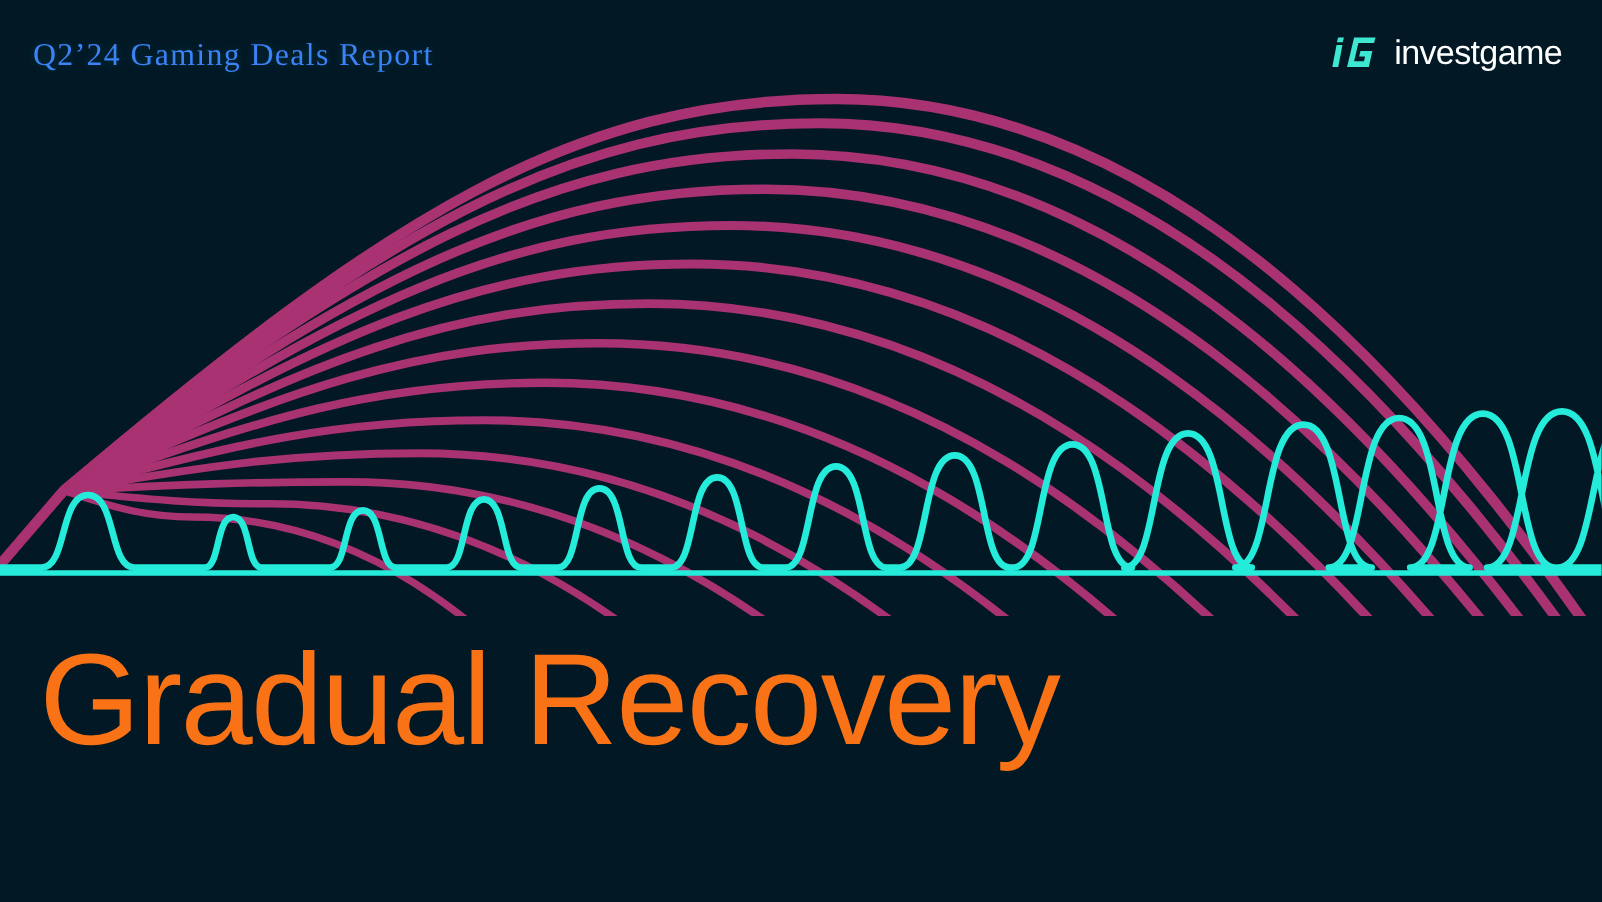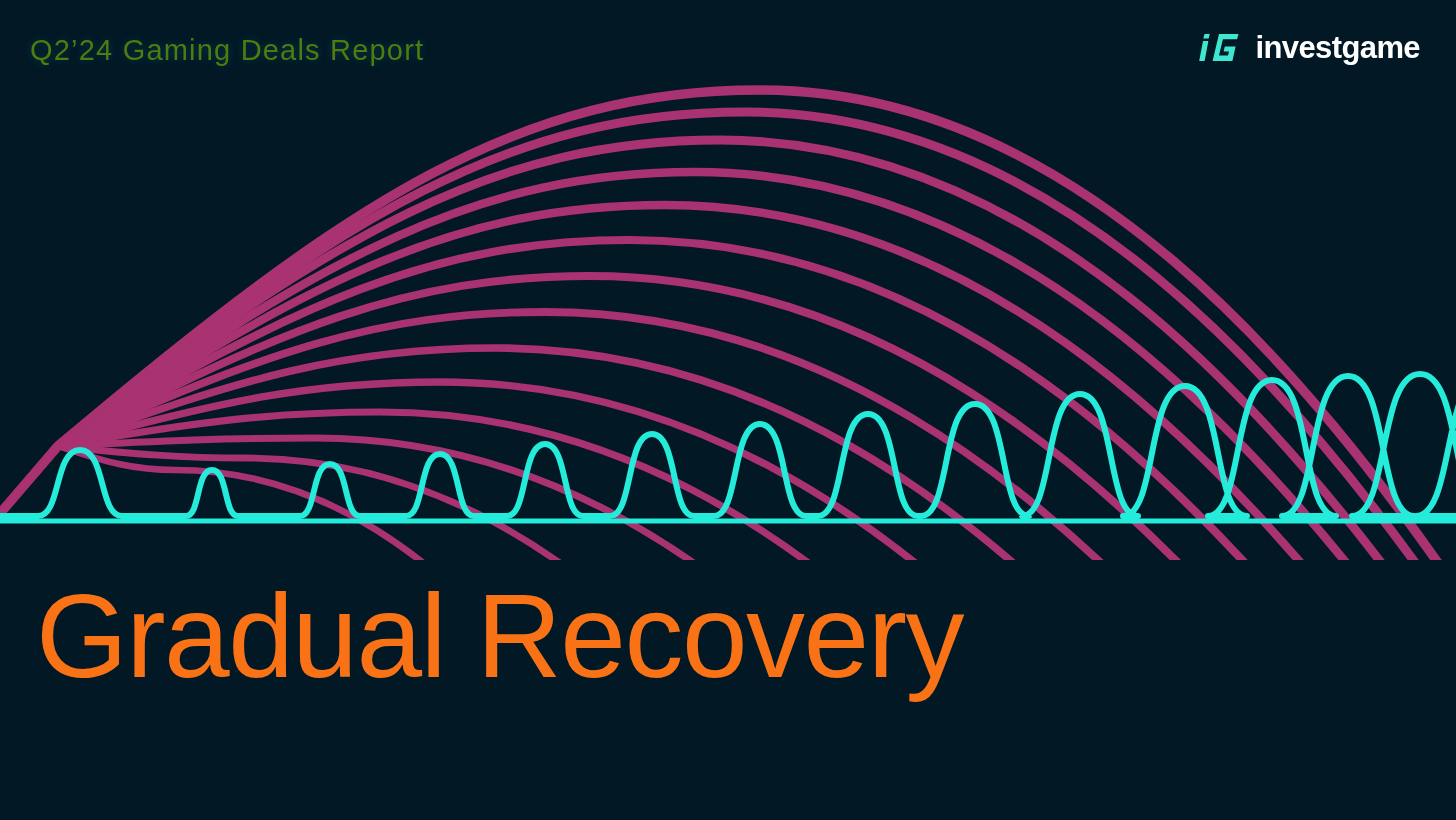--- a/index.html
+++ b/index.html
@@ -18,37 +18,37 @@
 
   
   .header {
     position:absolute; top:0; left:0;
     width:1456px; height:96px;
     z-index:40;
     pointer-events:none;
   }
   .report-title {
     position:absolute; left:30px; top:34px;
-    font-family:Liberation Sans, sans-serif;
+    font-family:Liberation Serif, serif;
     font-size:29px;
     letter-spacing:1.2px;
-    color:#4d7c0f;
+    color:#3b82f6;
     white-space:nowrap;
     text-shadow:0 0 10px rgba(60,200,220,.20);
   }
 
   .brand {
     position:absolute; right:36px; top:28px;
     height:40px;
     display:flex; align-items:center; gap:14px;
   }
   .brand-mark { width:46px; height:32px; display:block; }
   .brand-word {
     font-size:31px;
-    font-weight:bold;
+    font-weight:normal;
     color:#ffffff;
     letter-spacing:-0.6px;
     line-height:32px;
     white-space:nowrap;
   }
 
   
   .art {
     position:absolute; left:0; top:0;
     width:1456px; height:560px;

